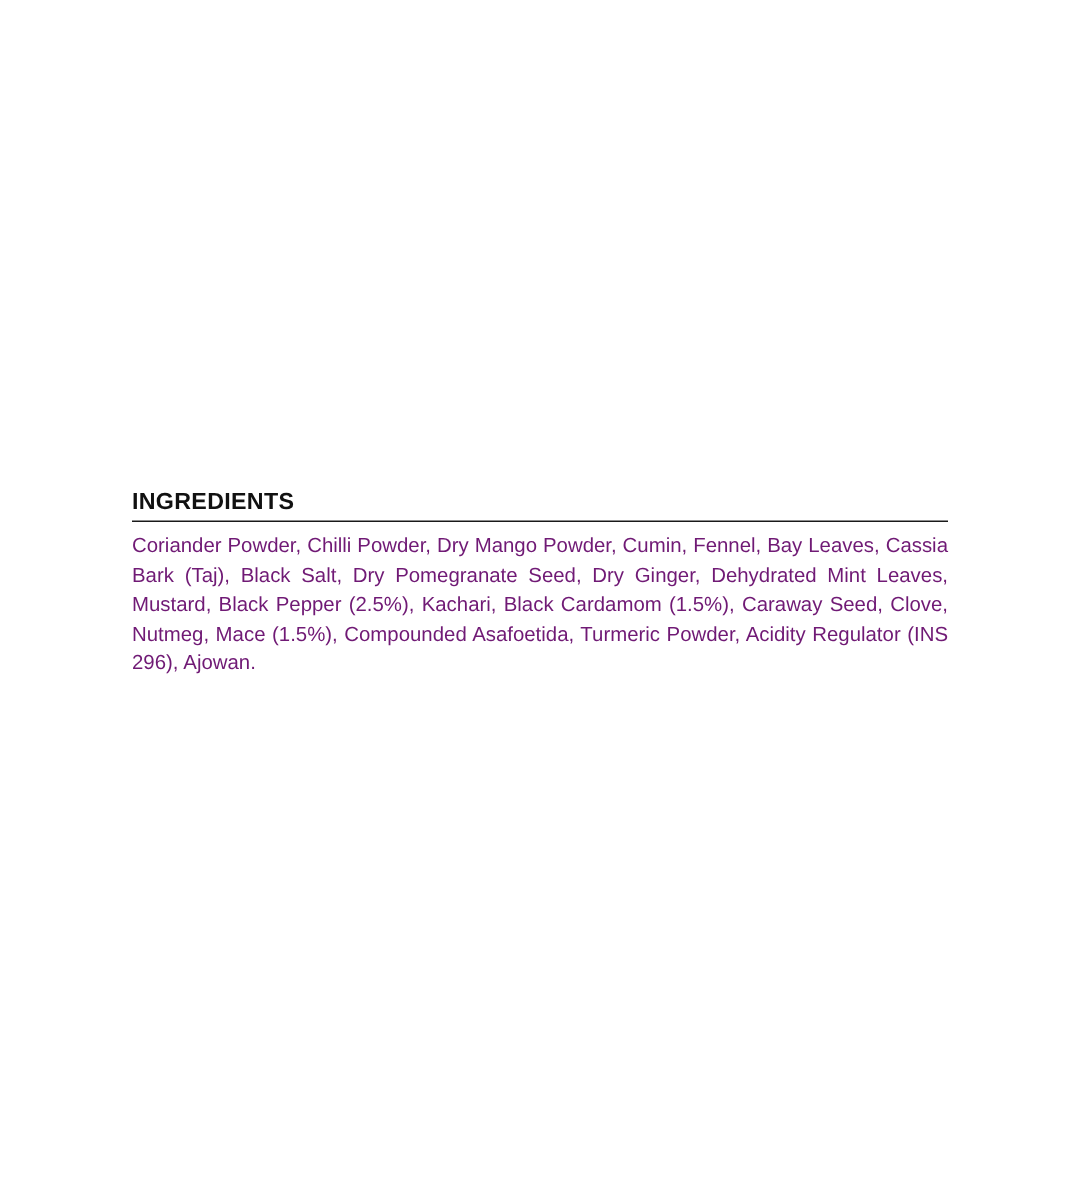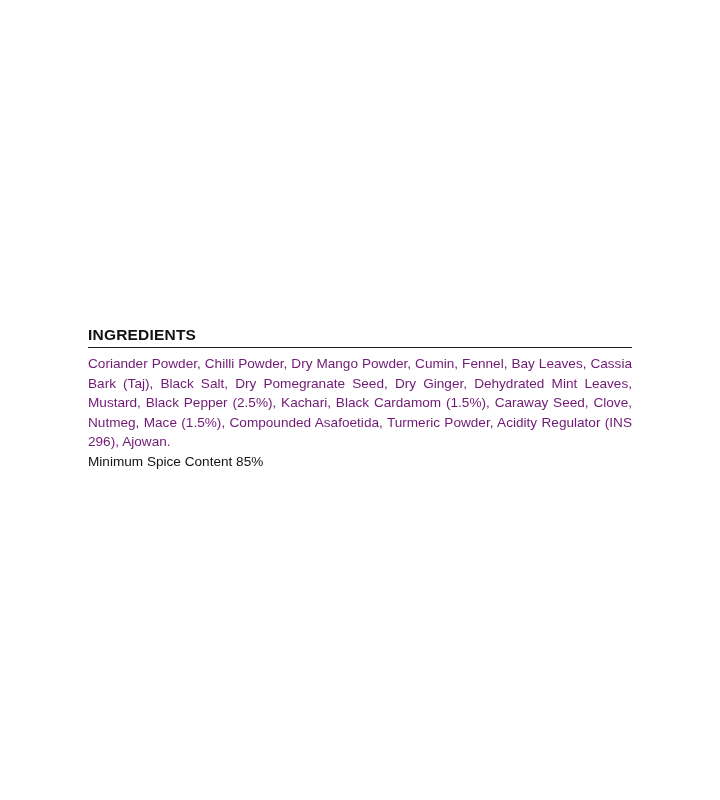--- a/index.html
+++ b/index.html
@@ -62,15 +62,14 @@
   }
 </style>
 </head>
 <body>
 
 <div class="page">
   <div class="ingredients-block">
     <h2 class="section-heading">INGREDIENTS</h2>
     <div class="rule"></div>
     <p class="ingredients-text">Coriander Powder, Chilli Powder, Dry Mango Powder, Cumin, Fennel, Bay Leaves, Cassia Bark (Taj), Black Salt, Dry Pomegranate Seed, Dry Ginger, Dehydrated Mint Leaves, Mustard, Black Pepper (2.5%), Kachari, Black Cardamom (1.5%), Caraway Seed, Clove, Nutmeg, Mace (1.5%), Compounded Asafoetida, Turmeric Powder, Acidity Regulator (INS 296), Ajowan.</p>
-    <p class="spice-content">Minimum Spice Content 85%</p>
   </div>
 </div>
 
 </body></html>

